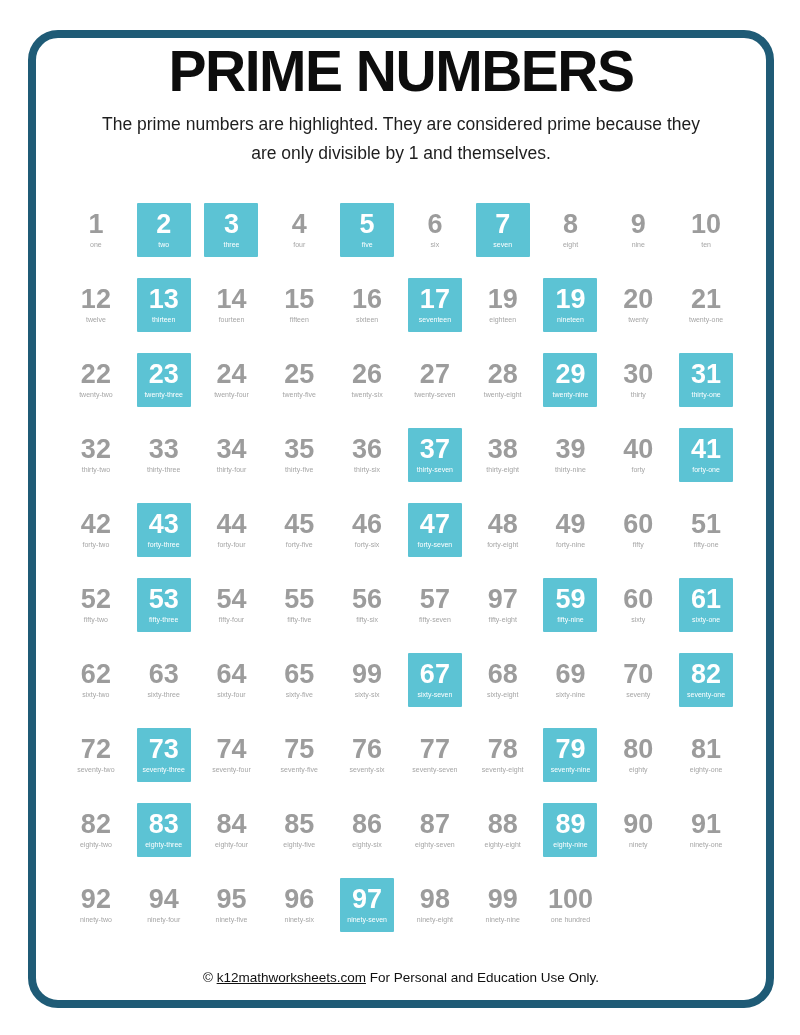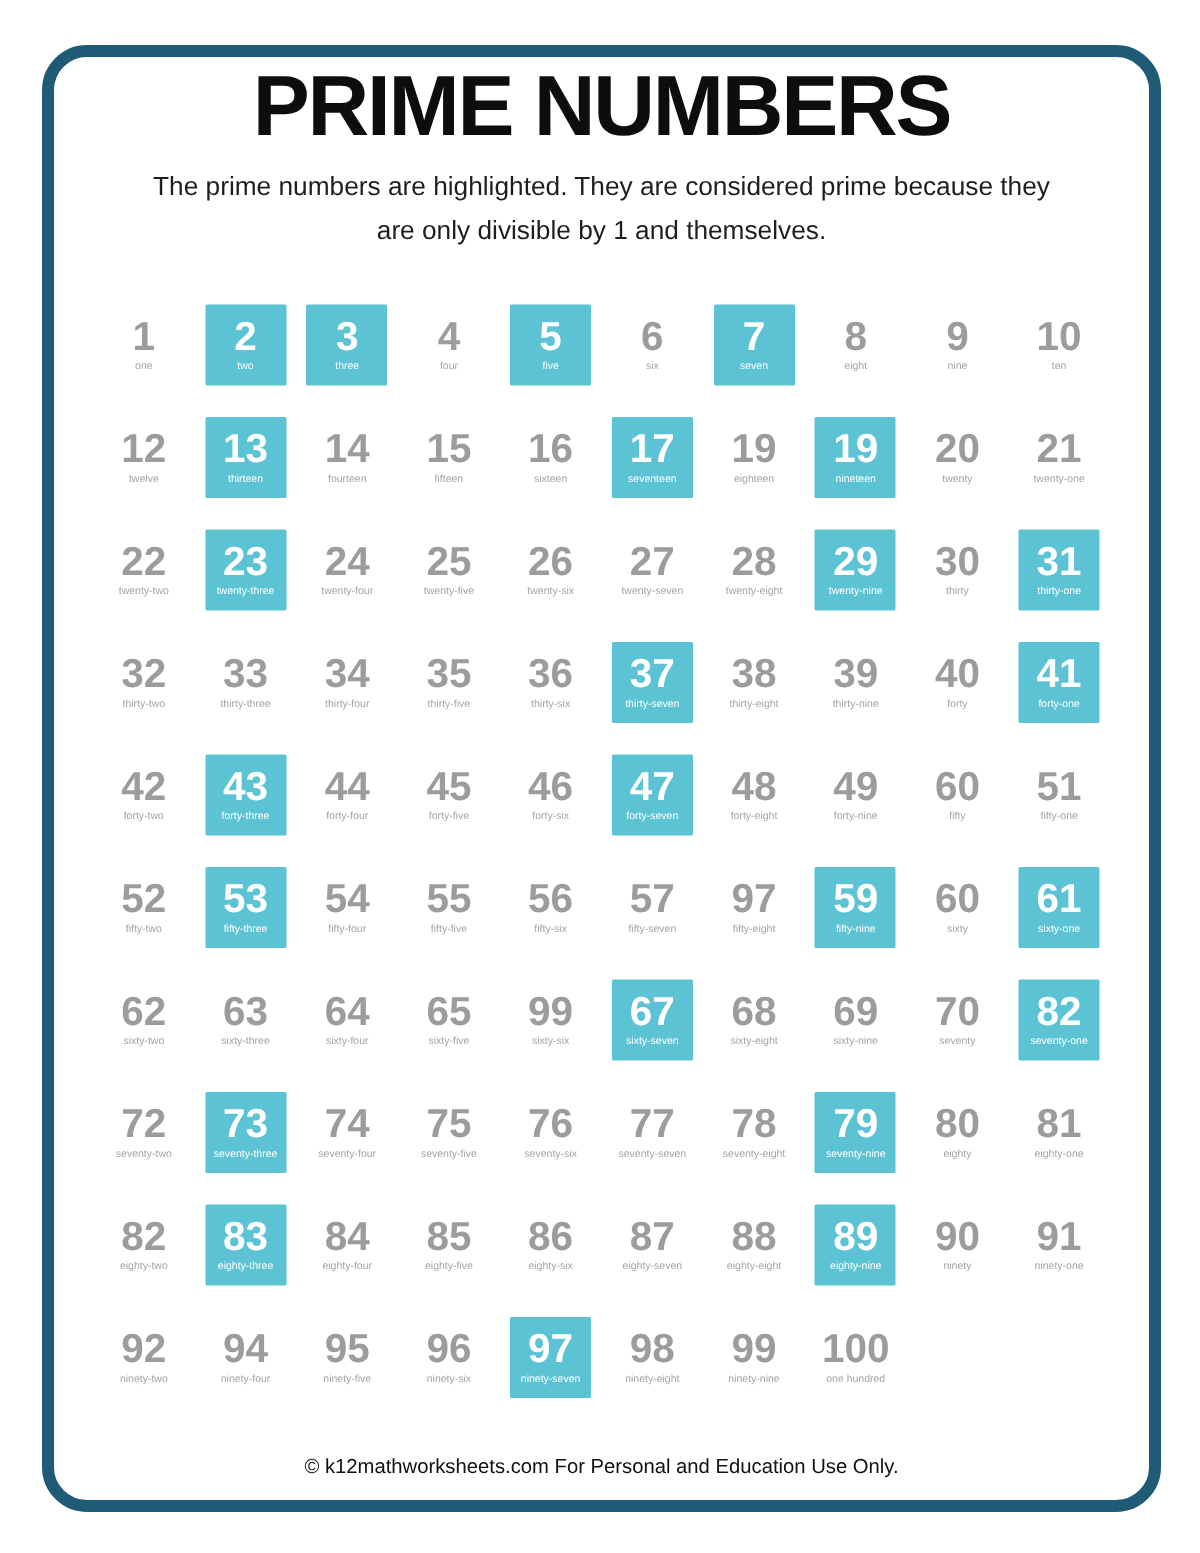--- a/index.html
+++ b/index.html
@@ -77,20 +77,21 @@
   .cell.prime .word { color: #ffffff; }
 
   .footer {
     margin-top: 28px;
     text-align: center;
     font-size: 13.5px;
     color: #111111;
   }
   .footer a {
     color: #111111;
+    text-decoration: underline;
     cursor: pointer;
   }
 </style>
 </head>
 <body>
 
 <div class="page">
   <div class="card">
 
     <div class="title">PRIME NUMBERS</div>

